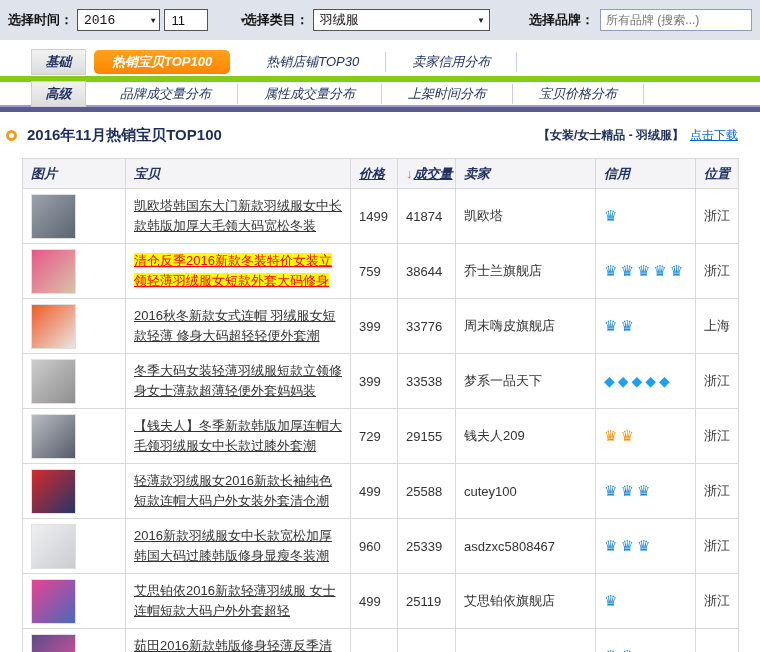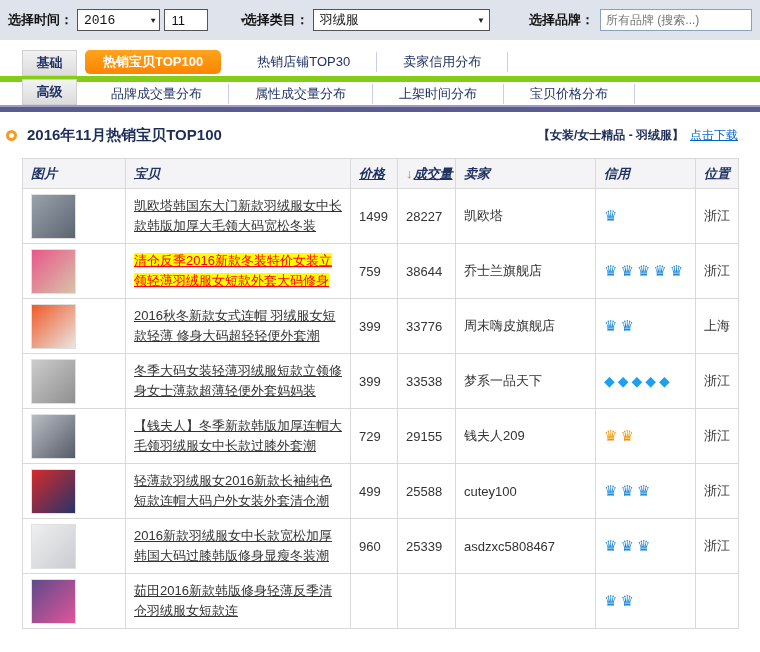--- a/index.html
+++ b/index.html
@@ -16,21 +16,21 @@
   .selectbox .arr { font-size:8px; color:#222; margin-left:6px; }
   .w-year { width:89px;font-family:Liberation Mono, monospace; } .w-month { width:44px;gap:48px; } .w-cat { width:190px; }
   .sp1 { width:38px; } .sp2 { width:42px; }
   .brandbox { margin-left:6px; width:152px; height:22px; background:#fff;
     border:1px solid #8ba0b9; display:flex; align-items:stretch; }
   .brandbox input { flex:1; border:0; outline:none; font-size:12px; color:#999;
     padding:0 5px; font-family:"Liberation Sans", sans-serif; background:transparent; }
 
   
   .tabs-wrap { margin-top:7px; }
-  .tab-row { height:29px; display:flex; align-items:flex-end; padding-left:22px; }
+  .tab-row { height:29px; display:flex; align-items:center; padding-left:31px;font-style:italic; }
   .tab-row + .tab-row { border-top:6px solid #84cc16; }
   .tab-cat { width:55px; height:26px; background:linear-gradient(#f2f2f2,#dcdcdc);
     border:1px solid #d0d0d0; color:#1f3263; font-weight:bold; font-size:13px;
     display:flex; align-items:center; justify-content:center; margin-right:8px; }
   .tab-items { display:flex; height:100%; align-items:center; }
   .tab-item { font-size:13px; color:#1f3263; padding:0 26px; cursor:pointer;
     border-right:1px solid #ccccе8; border-right:1px solid #ccccea; height:20px;
     display:flex; align-items:center; white-space:nowrap; }
   .tab-item.active { background:linear-gradient(#ffa41b,#ff8400); color:#fff;
     font-weight:bold; border-radius:5px; height:24px; margin-right:10px;
@@ -143,21 +143,21 @@
           <th><span>位置</span></th>
         </tr>
     </thead>
     <tbody>
         <tr>
           <td class="c-img">
             <div class="thumb" style="background: linear-gradient(135deg, rgb(154, 163, 172), rgb(91, 100, 112));"></div>
           </td>
           <td><a class="ptitle">凯欧塔韩国东大门新款羽绒服女中长款韩版加厚大毛领大码宽松冬装</a></td>
           <td>1499</td>
-          <td>28227</td>
+          <td>41874</td>
           <td>凯欧塔</td>
           <td><span class="credit blue-crown">♛</span></td>
           <td>浙江</td>
         </tr>
         <tr>
           <td class="c-img">
             <div class="thumb" style="background: linear-gradient(135deg, rgb(232, 87, 138), rgb(216, 195, 168));"></div>
           </td>
           <td><a class="ptitle hl">清仓反季2016新款冬装特价女装立领轻薄羽绒服女短款外套大码修身</a></td>
           <td>759</td>
@@ -216,20 +216,31 @@
           </td>
           <td><a class="ptitle">2016新款羽绒服女中长款宽松加厚韩国大码过膝韩版修身显瘦冬装潮</a></td>
           <td>960</td>
           <td>25339</td>
           <td>asdzxc5808467</td>
           <td><span class="credit blue-crown">♛♛♛</span></td>
           <td>浙江</td>
         </tr>
         <tr>
           <td class="c-img">
+            <div class="thumb" style="background: linear-gradient(135deg, rgb(232, 67, 147), rgb(74, 105, 189));"></div>
+          </td>
+          <td><a class="ptitle">艾思铂依2016新款轻薄羽绒服 女士连帽短款大码户外外套超轻</a></td>
+          <td>499</td>
+          <td>25119</td>
+          <td>艾思铂依旗舰店</td>
+          <td><span class="credit blue-crown">♛</span></td>
+          <td>浙江</td>
+        </tr>
+        <tr>
+          <td class="c-img">
             <div class="thumb" style="background: linear-gradient(135deg, rgb(94, 75, 139), rgb(224, 85, 154));"></div>
           </td>
           <td><a class="ptitle">茹田2016新款韩版修身轻薄反季清仓羽绒服女短款连</a></td>
           <td></td>
           <td></td>
           <td></td>
           <td><span class="credit blue-crown">♛♛</span></td>
           <td></td>
         </tr>
       </tbody>

